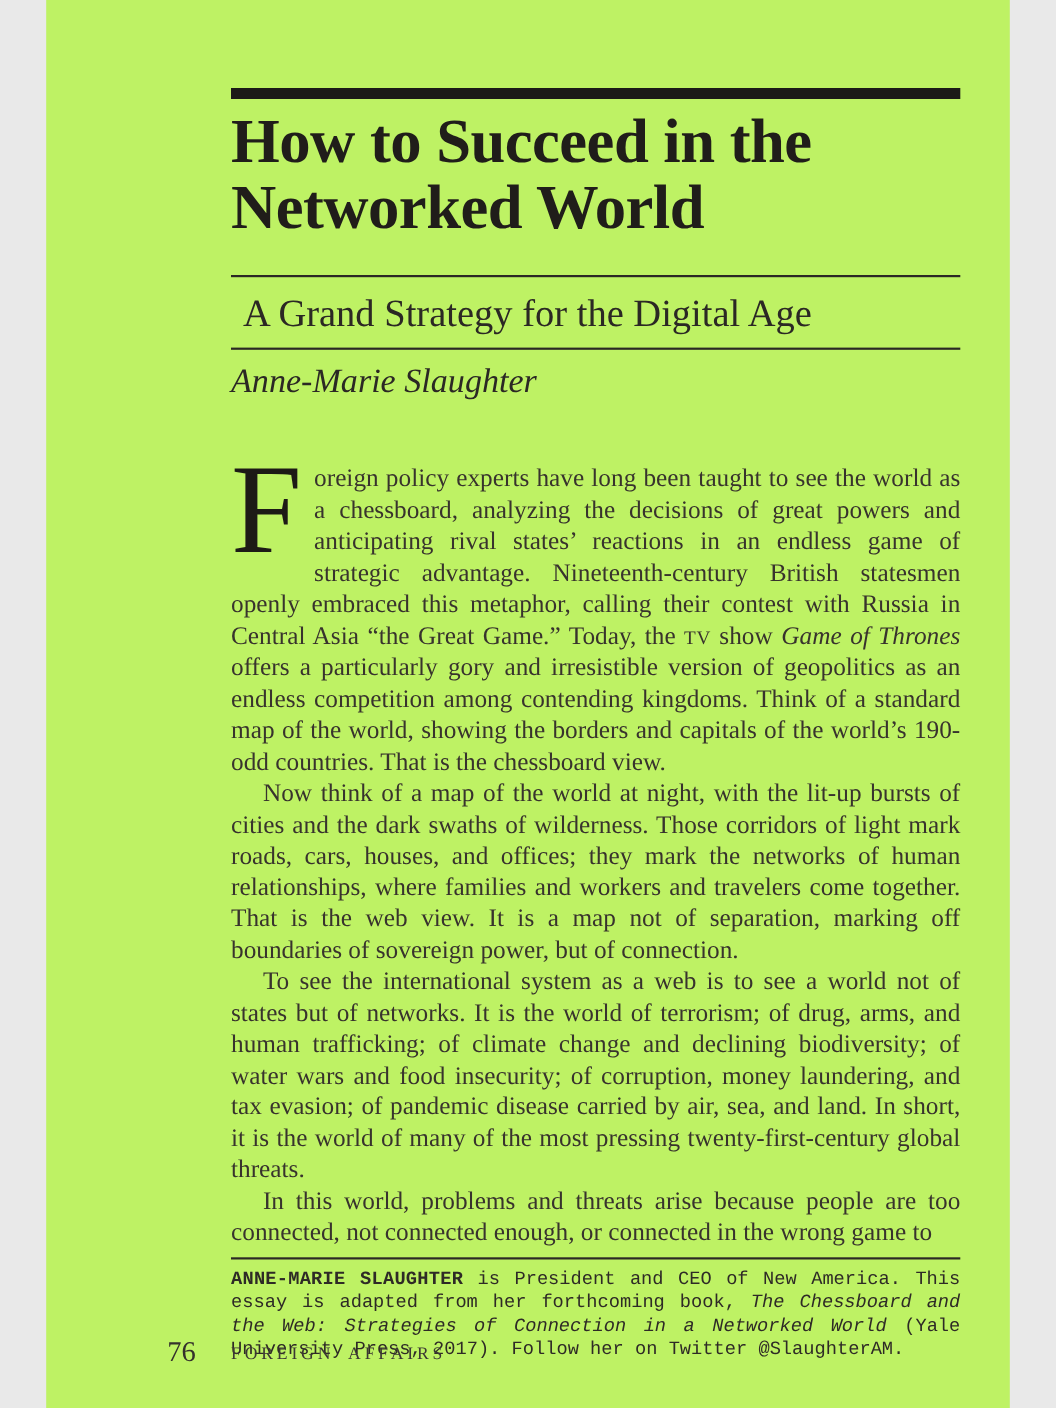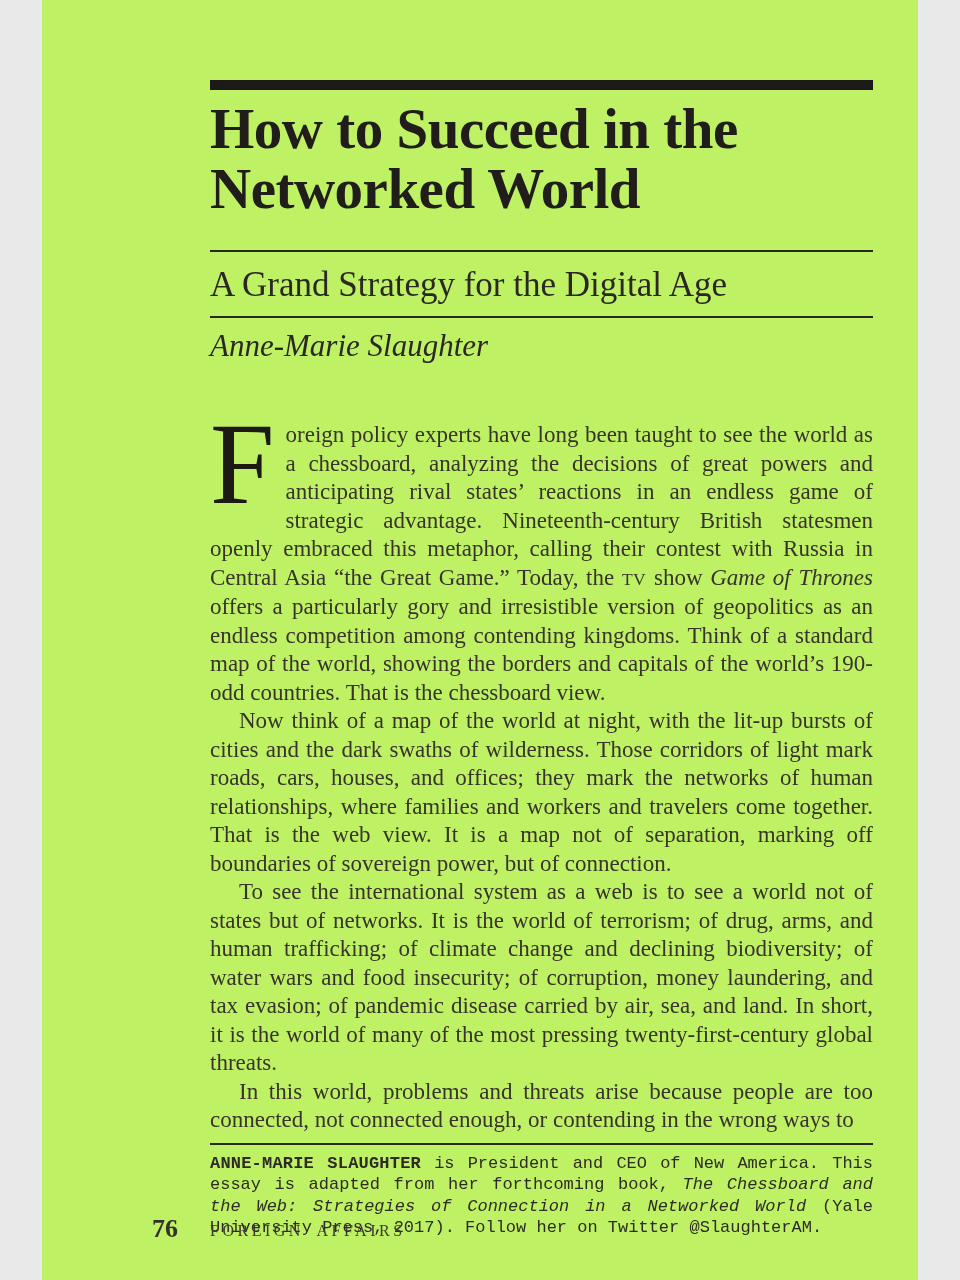--- a/index.html
+++ b/index.html
@@ -35,21 +35,21 @@
     letter-spacing: -0.5px;
     color: #201d1a;
   }
   .rule {
     height: 2px;
     background: #2b2824;
   }
   .rule-1 { margin-top: 31px; }
   .rule-2 { margin-top: 9px; }
   .subtitle {
-    margin: 11px 0 0 0;
+    margin: 11px 0 0 11px;
     font-size: 35px;
     line-height: 44px;
     font-weight: normal;
     color: #2b2824;
   }
   .author {
     margin: 7px 0 0 0;
     font-size: 31px;
     line-height: 42px;
     font-style: italic;
@@ -103,21 +103,20 @@
     width: 960px;
     height: 30px;
   }
   .folio {
     position: absolute;
     left: 110px;
     top: 0;
     font-size: 26px;
     line-height: 26px;
     color: #35312c;
-    font-weight: bold;
   }
   .magazine {
     position: absolute;
     left: 168px;
     top: 7px;
     font-size: 16px;
     line-height: 16px;
     font-weight: normal;
     letter-spacing: 3.5px;
     word-spacing: 6px;
@@ -143,21 +142,21 @@
     <div class="author">Anne-Marie Slaughter</div>
 
     <div class="body-text">
 
       <p><span class="dropcap">F</span><span>oreign policy experts have long been taught to see the world as a chessboard, analyzing the decisions of great powers and anticipating rival states’ reactions in an endless game of strategic advantage. Nineteenth-century British statesmen openly embraced this metaphor, calling their contest with Russia in Central Asia “the Great Game.” Today, the </span><span class="smallcaps">TV</span><span> show </span><i>Game of Thrones</i><span> offers a particularly gory and irresistible version of geopolitics as an endless competition among contending kingdoms. Think of a standard map of the world, showing the borders and capitals of the world’s 190-odd countries. That is the chessboard view.</span></p>
 
       <p class="para-indent">Now think of a map of the world at night, with the lit-up bursts of cities and the dark swaths of wilderness. Those corridors of light mark roads, cars, houses, and offices; they mark the networks of human relationships, where families and workers and travelers come together. That is the web view. It is a map not of separation, marking off boundaries of sovereign power, but of connection.</p>
 
       <p class="para-indent">To see the international system as a web is to see a world not of states but of networks. It is the world of terrorism; of drug, arms, and human trafficking; of climate change and declining biodiversity; of water wars and food insecurity; of corruption, money laundering, and tax evasion; of pandemic disease carried by air, sea, and land. In short, it is the world of many of the most pressing twenty-first-century global threats.</p>
 
-      <p class="para-indent">In this world, problems and threats arise because people are too connected, not connected enough, or contending in the wrong ways to</p>
+      <p class="para-indent">In this world, problems and threats arise because people are too connected, not connected enough, or connected in the wrong game to</p>
     </div>
 
     <div class="bio"><span class="bio-name">ANNE-MARIE SLAUGHTER</span><span> is President and CEO of New America. This essay is adapted from her forthcoming book, </span><i>The Chessboard and the Web: Strategies of Connection in a Networked World</i><span> (Yale University Press, 2017). Follow her on Twitter @SlaughterAM.</span></div>
   </div>
 
   <div class="footer">
     <span class="folio">76</span>
     <span class="magazine">FOREIGN AFFAIRS</span>
   </div>
 </div>

